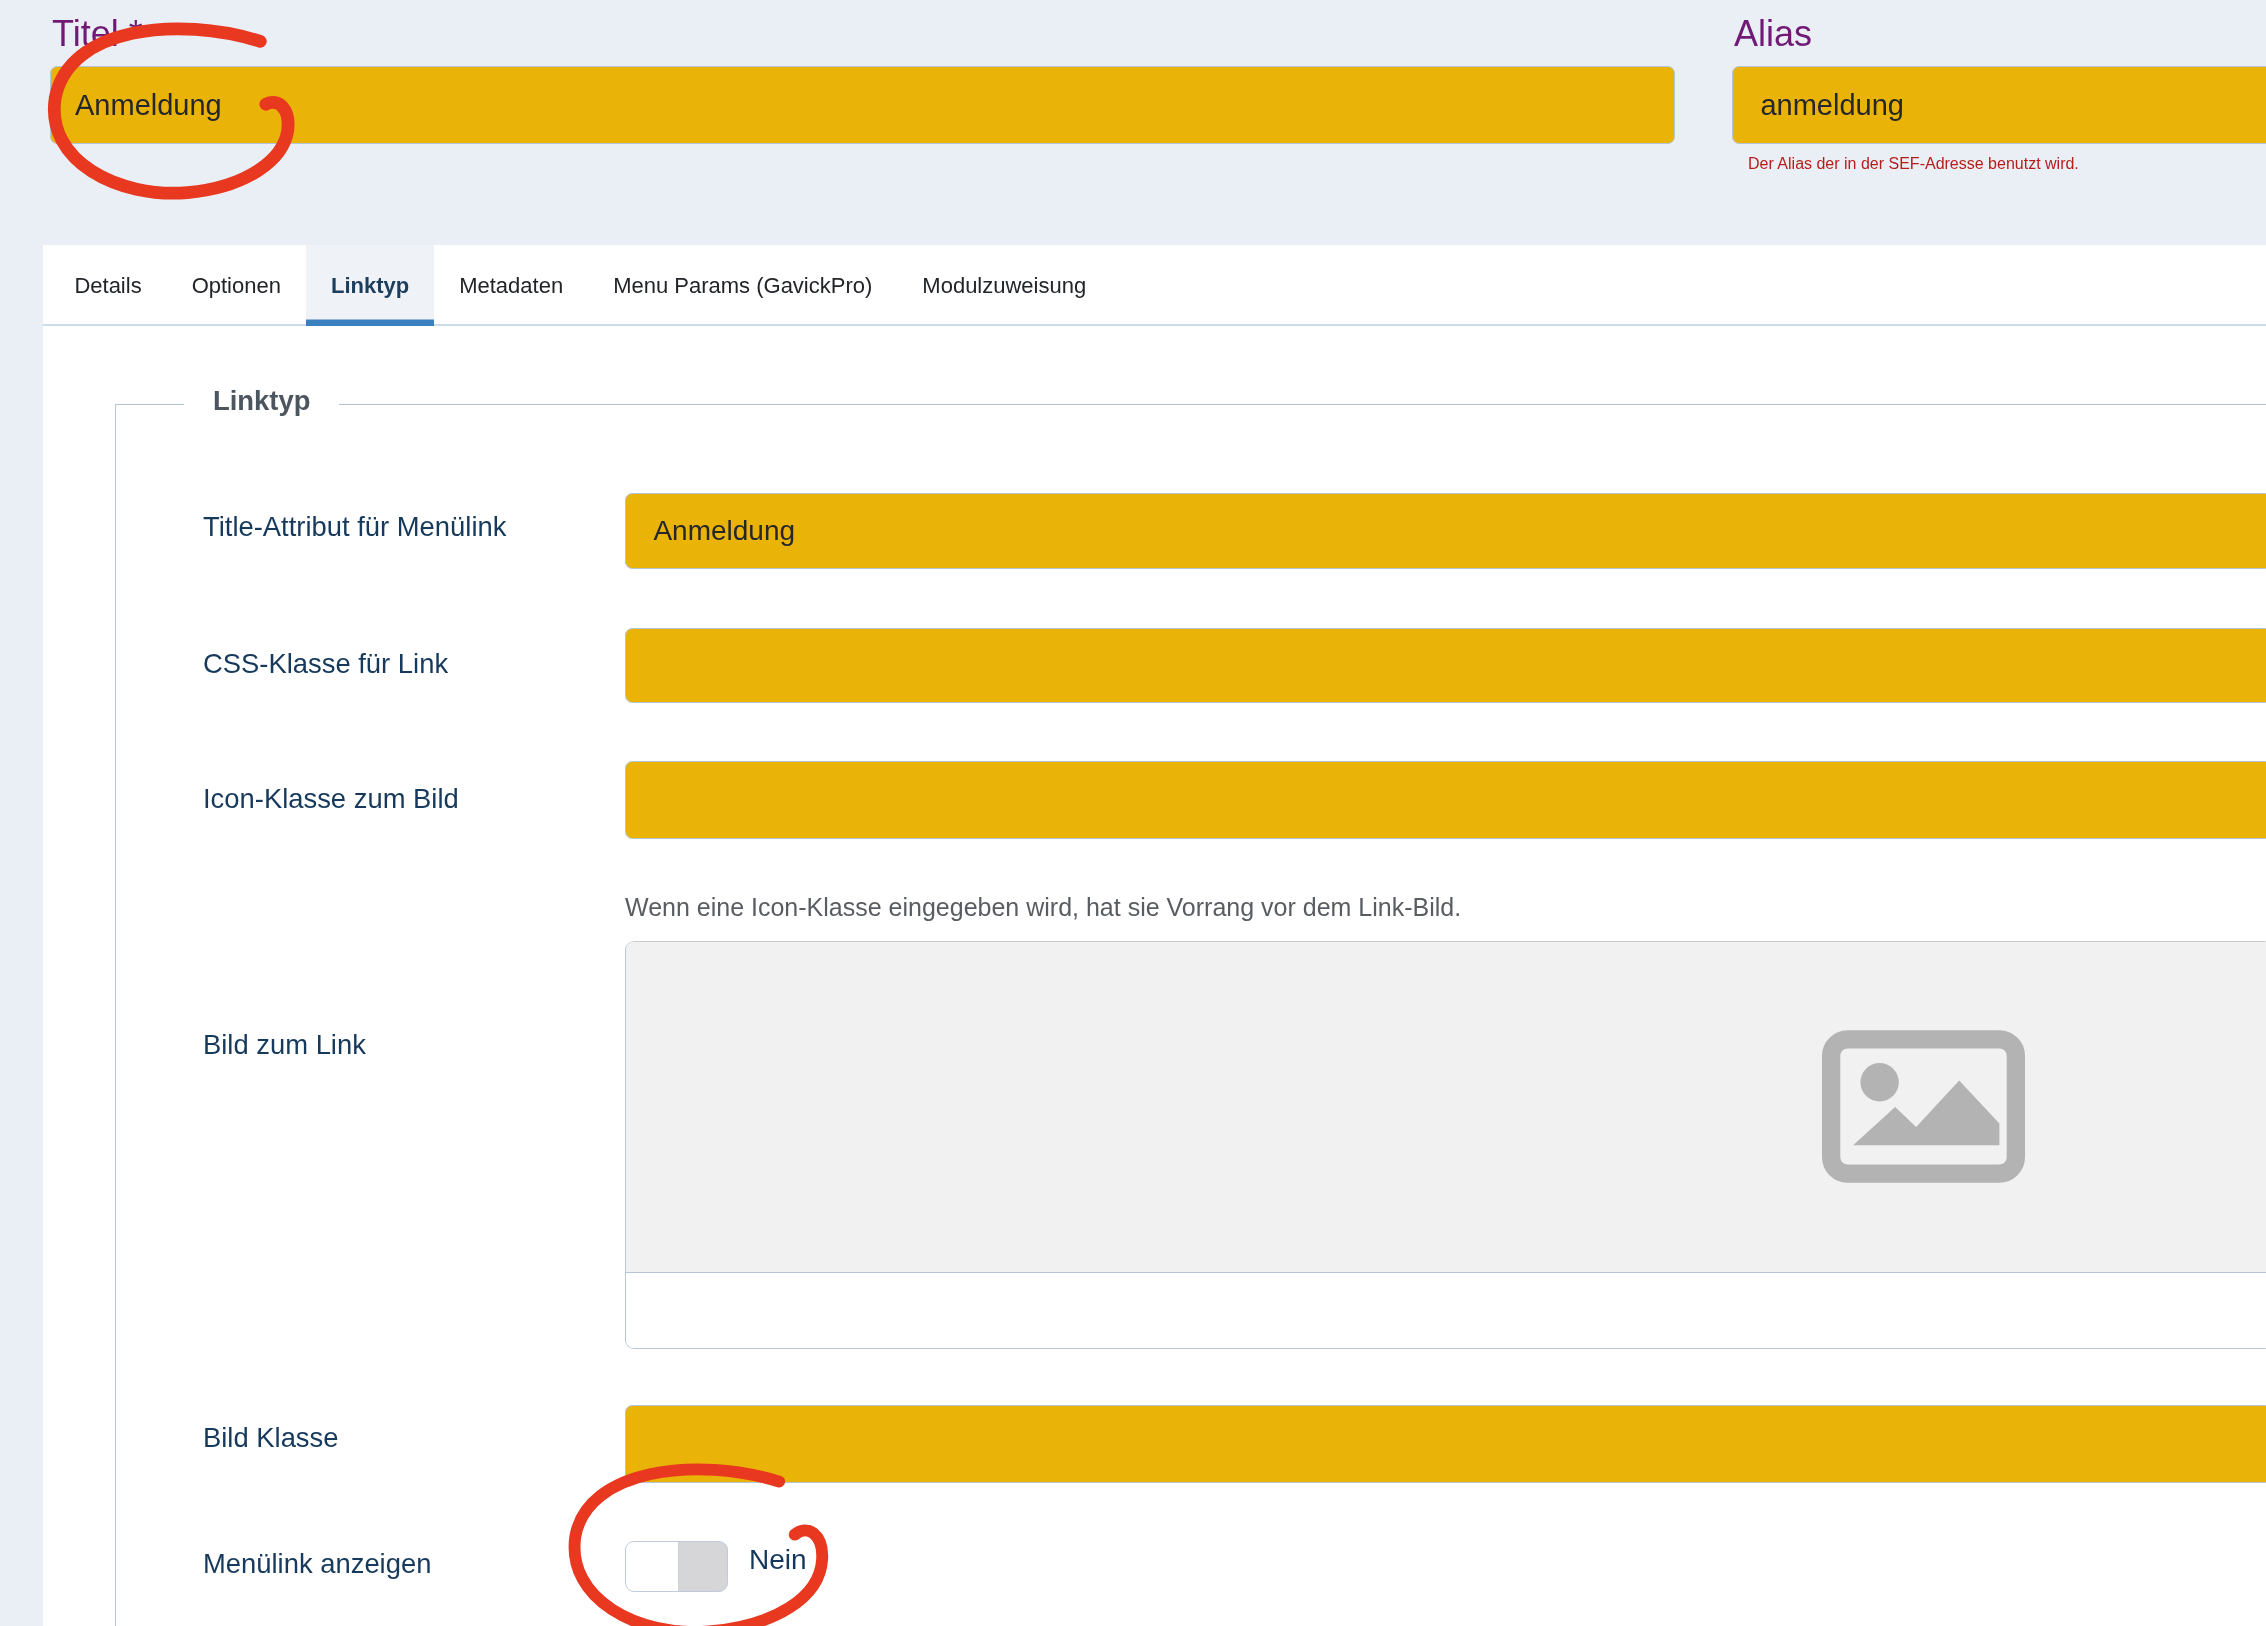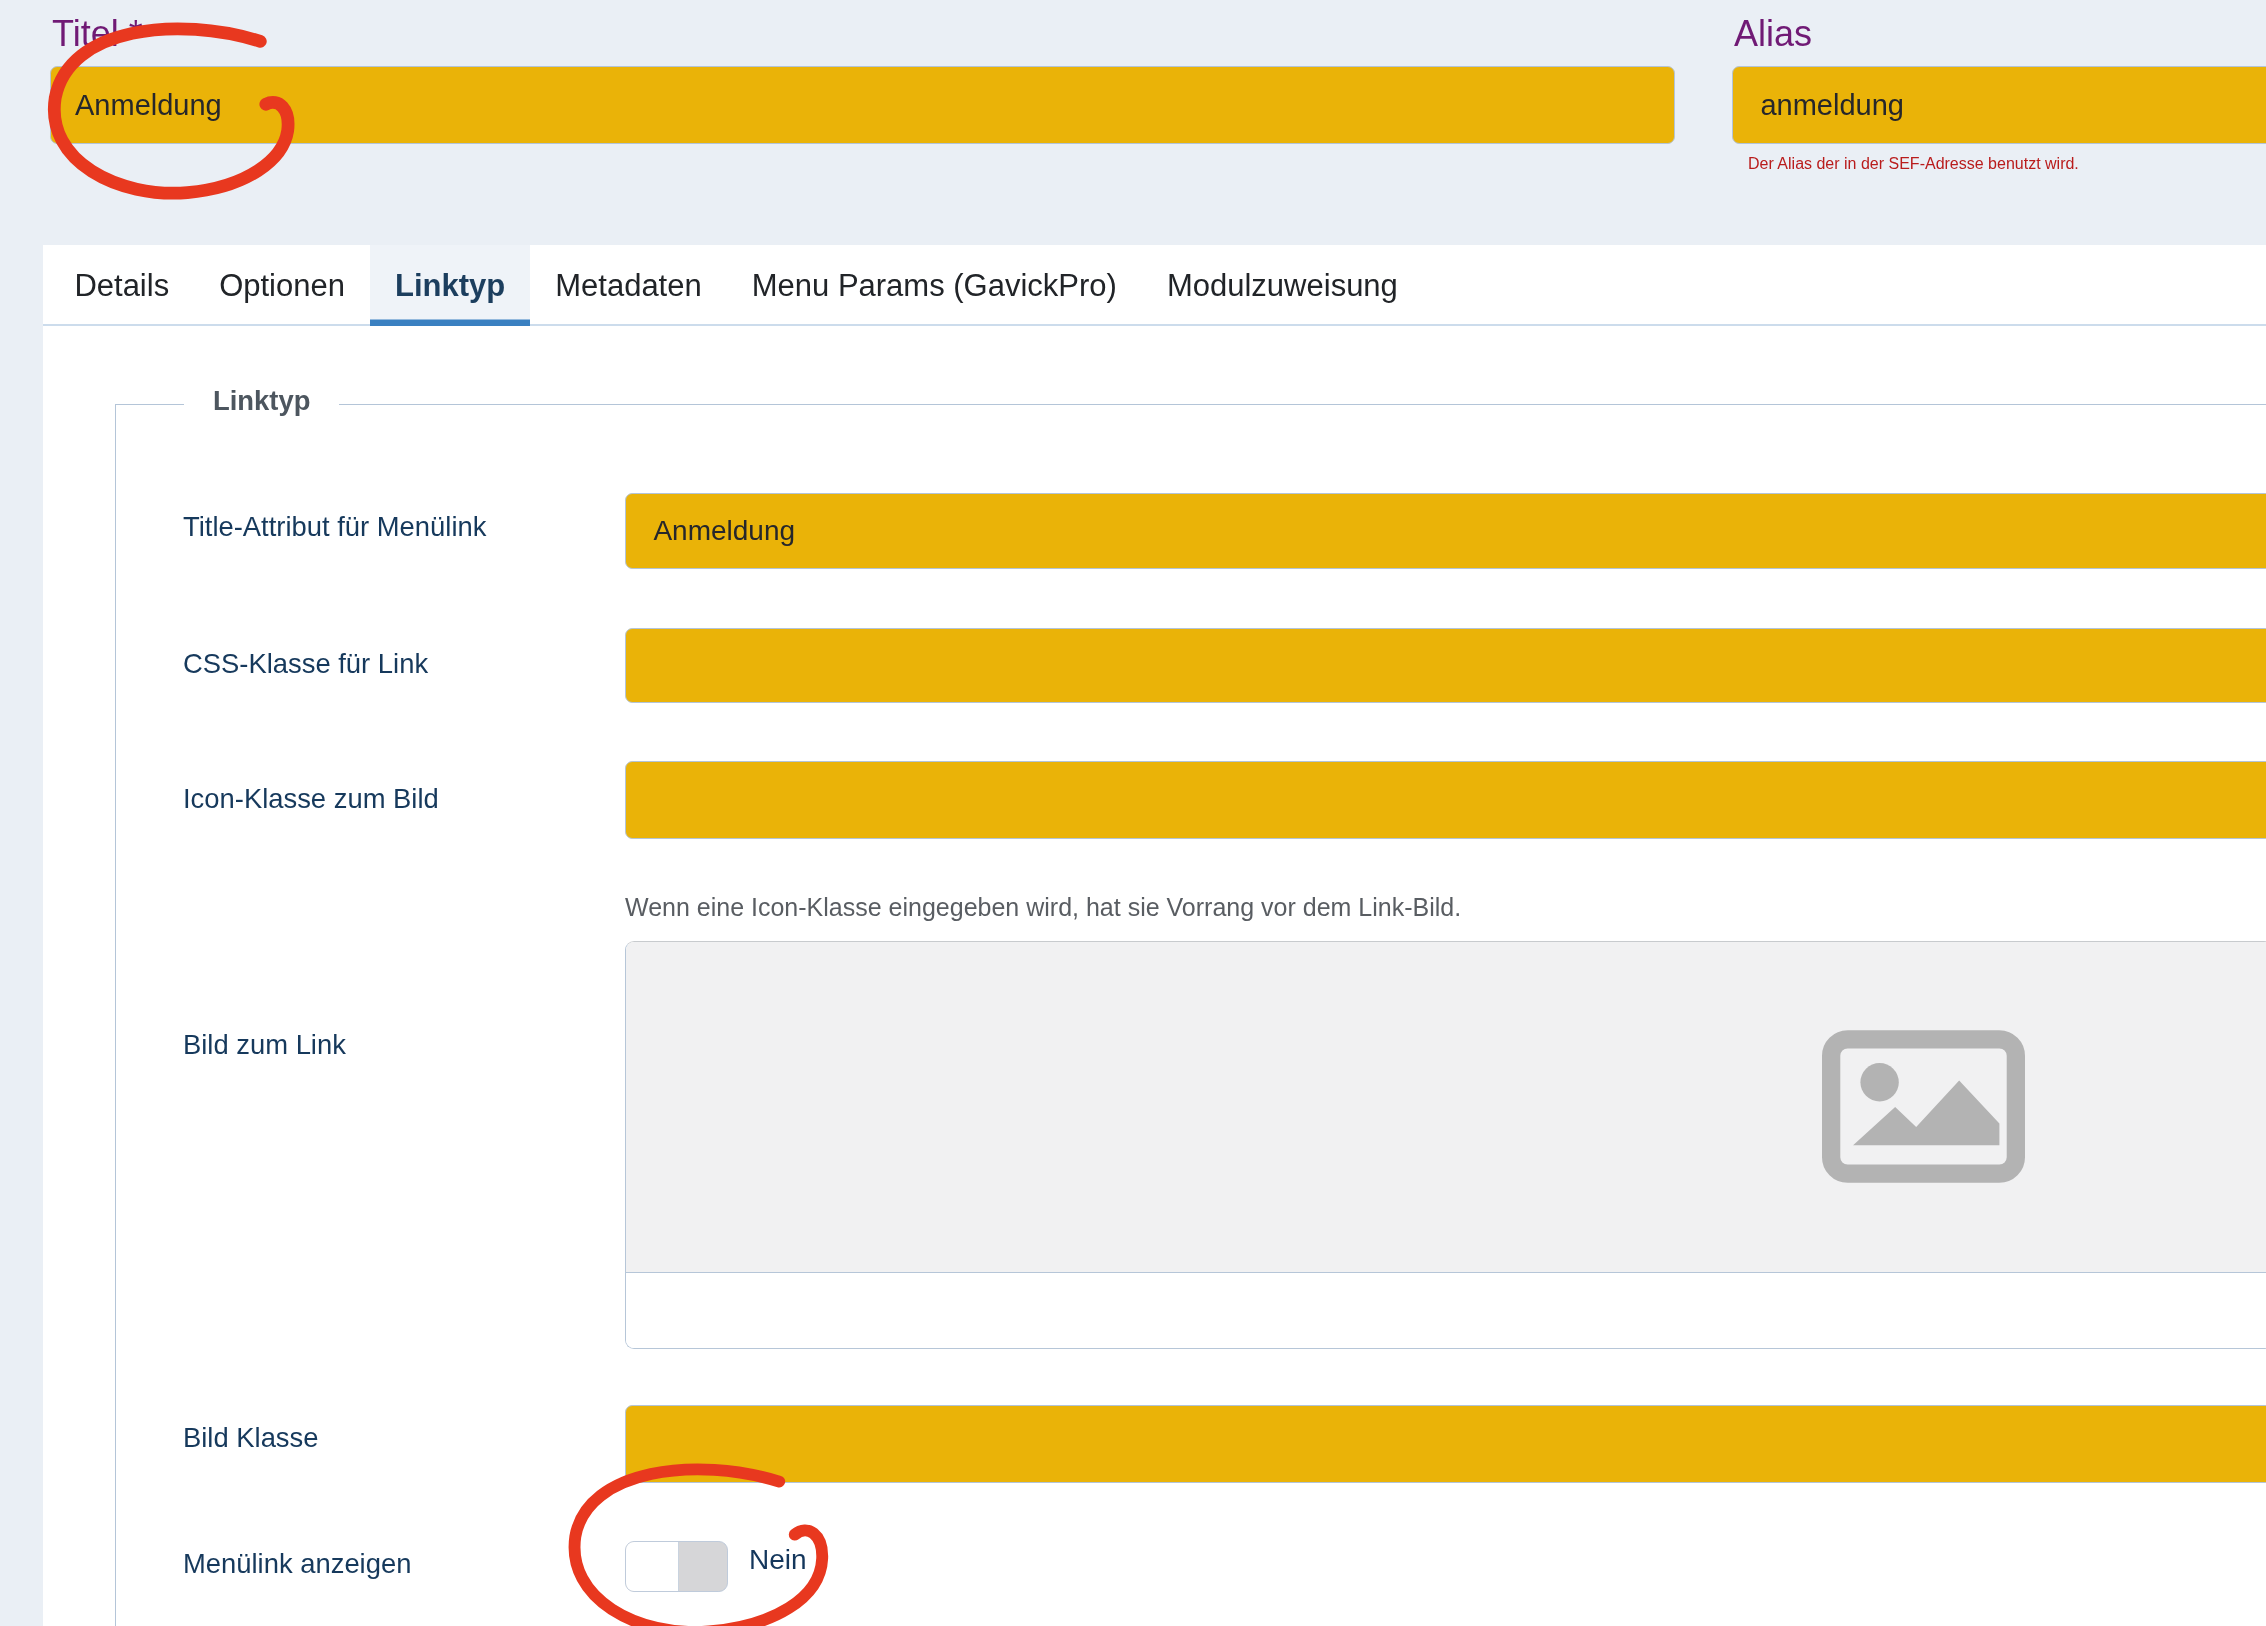--- a/index.html
+++ b/index.html
@@ -20,39 +20,39 @@
   #titel-label{left:52px;top:12.8px;}
   #titel-input{left:50px;top:66px;width:1625px;height:78px;padding-left:24px;font-size:29px;}
   #alias-label{left:1734px;top:12.8px;}
   #alias-input{left:1732px;top:66px;width:548px;height:78px;font-size:29px;}
   #alias-help{left:1732px;top:155px;font-size:16px;color:#b91c1c;margin-left:16px;}
   
   #content{left:43px;top:245px;width:2223px;height:1382px;background:#fff;}
   
   #tabs{left:6.4px;top:0;height:81px;display:flex;align-items:stretch;}
   .tab{
-    display:flex;align-items:center;padding:0 25px;font-size:31px;color:#212428;
+    display:flex;align-items:center;padding:0 25px;font-size:22px;color:#212428;
     cursor:pointer;white-space:nowrap;
   }
   .tab.active{
     background:#eff3f8;color:#1c3e5e;font-weight:bold;
     box-shadow:inset 0 -6.4px 0 0 #3a80c1;
   }
   #tabs-divider{left:0;top:79px;width:2223px;height:1.8px;background:#ccdcec;}
   
   #linktyp-fieldset{
     left:72px;top:159px;right:0;bottom:0;
     border-left:1.8px solid #b4c5d8;border-top:1.8px solid #b4c5d8;
   }
   #linktyp-legend{
     position:absolute;left:68px;top:-20px;padding:0 29px;background:#fff;
     font-size:27.4px;font-weight:bold;color:#4d565f;
   }
   
-  .row-label{font-size:27.4px;color:#16395c;white-space:nowrap;}
+  .row-label{font-size:27.4px;color:#16395c;white-space:nowrap;margin-left:20px;}
   .row-input{left:582px;right:-7.3px;}
   #title-attribute-label{left:140px;top:266px;}
   #title-attribute-input{top:248px;height:76px;}
   #link-css-label{left:140px;top:403px;}
   #link-css-input{top:383px;height:75px;}
   #icon-class-label{left:140px;top:538px;}
   #icon-class-input{top:516px;height:78px;}
   #icon-class-help{left:582px;top:600px;font-size:25px;color:#595d62;margin-top:48px;}
   #link-image-label{left:140px;top:784px;}
   #link-image-widget{

